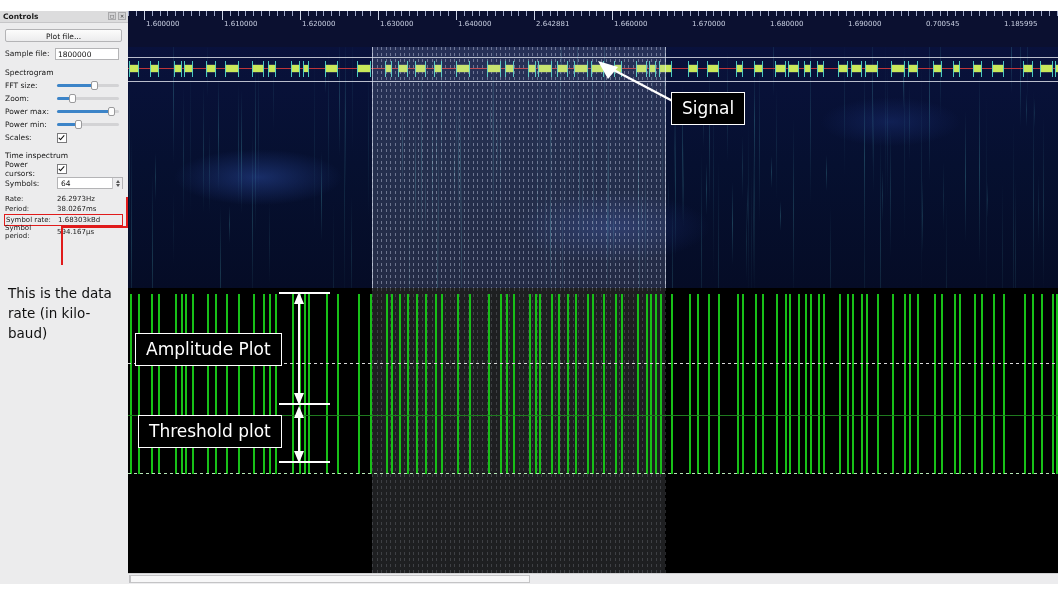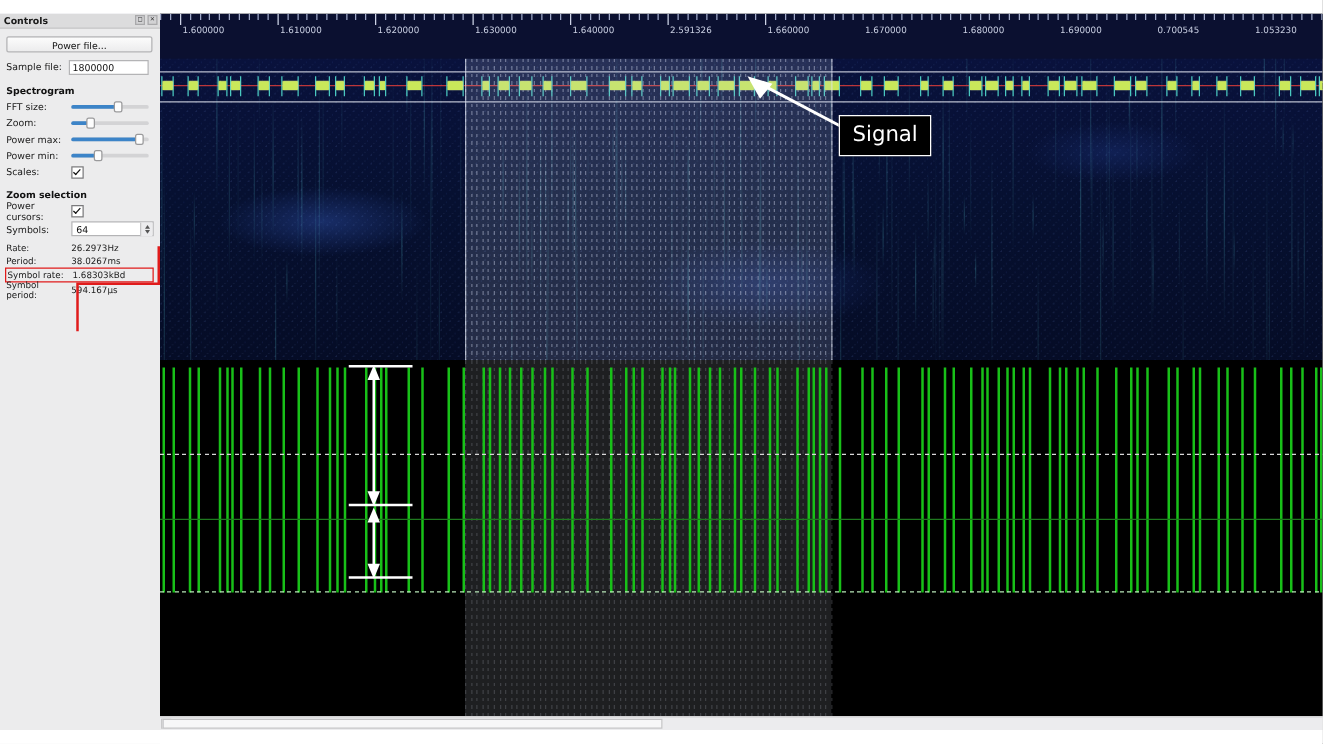--- a/index.html
+++ b/index.html
@@ -19,21 +19,21 @@
     text-align:center;color:#333;box-sizing:border-box;}
   .dockbody{position:relative;padding:4px 5px 0 5px;}
 
   .btn{display:block;width:117px;height:13px;background:linear-gradient(#fcfcfc,#ececed);
     border:1px solid #b4b4b6;border-radius:2px;font-size:7.5px;color:#111;text-align:center;
     line-height:12px;box-sizing:border-box;margin:2px 0 5px 0;font-family:inherit;}
   .row{display:flex;align-items:center;height:13px;margin-bottom:3px;}
   .lbl{font-size:7.5px;color:#1a1a1a;}
   .field{background:#fff;border:1px solid #b4b4b6;height:12px;font-size:7.5px;color:#111;
     padding:0 2px;line-height:11px;box-sizing:border-box;}
-  .sechdr{font-size:7.5px;font-weight:bold;color:#111;margin:8px 0 3px 0;}
+  .sechdr{font-size:7.5px;font-weight:normal;color:#111;margin:8px 0 3px 0;}
 
   .srow{display:flex;align-items:center;height:11px;margin-bottom:2px;}
   .srow .lbl{width:52px;flex:0 0 52px;}
   .slider{position:relative;width:62px;height:9px;flex:0 0 62px;}
   .strack{position:absolute;left:0;top:3px;width:62px;height:3px;background:#d3d3d5;border-radius:2px;}
   .sfill{position:absolute;left:0;top:3px;height:3px;background:#3c84c8;border-radius:2px;}
   .sknob{position:absolute;top:0;width:7px;height:9px;background:#fdfdfd;border:1px solid #9a9a9c;
     border-radius:2px;box-sizing:border-box;}
   .chk{width:8px;height:8px;border:1px solid #7a7a7c;background:#fff;position:relative;}
   .chk:after{content:"";position:absolute;left:2px;top:0px;width:2px;height:5px;border:solid #111;
@@ -127,21 +127,21 @@
   <div class="dock">
     <div class="dockhdr">
       <span class="t">Controls</span>
       <div class="dockbtns">
         <div class="dockbtn">◻</div>
         <div class="dockbtn">✕</div>
       </div>
     </div>
 
     <div class="dockbody">
-      <button class="btn">Power file...</button>
+      <button class="btn">Plot file...</button>
 
       <div class="row">
         <span class="lbl" style="width:50px">Sample file:</span>
         <span class="field" style="width:64px">1800000</span>
       </div>
 
       <div class="sechdr">Spectrogram</div>
 
       <div class="srow">
         <span class="lbl">FFT size:</span>
@@ -177,21 +177,21 @@
           <div class="sfill" id="f-pmin" style="width: 20.46px;"></div>
           <div class="sknob" id="k-pmin" style="left: 18.15px;"></div>
         </div>
       </div>
 
       <div class="srow">
         <span class="lbl">Scales:</span>
         <span class="chk"></span>
       </div>
 
-      <div class="sechdr">Zoom selection</div>
+      <div class="sechdr">Time inspectrum</div>
 
       <div class="srow">
         <span class="lbl">Power cursors:</span>
         <span class="chk"></span>
       </div>
 
       <div class="srow" style="height:14px;margin-bottom:4px">
         <span class="lbl">Symbols:</span>
         <div class="spin">
           <span class="v">64</span>
@@ -210,20 +210,21 @@
       <div class="vrow hl">
         <span class="k">Symbol rate:</span>
         <span class="v">1.68303kBd</span>
       </div>
       <div class="vrow" style="margin-top:1px">
         <span class="k">Symbol period:</span>
         <span class="v">594.167µs</span>
       </div>
     </div>
 
+    <div class="note">This is the data rate (in kilo-baud)</div>
   </div>
 
   <svg class="elbow" width="135" height="270" style="left:0;top:0">
     <polyline points="127,197 127,227 62,227 62,265" fill="none" stroke="#e01b1b" stroke-width="2"></polyline>
   </svg>
 
   <div class="main">
 
     <div class="spectro">
       <div class="specbg"></div>
@@ -894,27 +895,27 @@
           <div class="tick min" style="left:913.0px"></div>
           <div class="tick min" style="left:920.8px"></div>
           <div class="tick min" style="left:928.6px"></div>
         </div>
       <div id="rlabels">
           <div class="rlbl" style="left:16px">1.600000</div>
           <div class="rlbl" style="left:94px">1.610000</div>
           <div class="rlbl" style="left:172px">1.620000</div>
           <div class="rlbl" style="left:250px">1.630000</div>
           <div class="rlbl" style="left:328px">1.640000</div>
-          <div class="rlbl" style="left:406px">2.591326</div>
+          <div class="rlbl" style="left:406px">2.642881</div>
           <div class="rlbl" style="left:484px">1.660000</div>
           <div class="rlbl" style="left:562px">1.670000</div>
           <div class="rlbl" style="left:640px">1.680000</div>
           <div class="rlbl" style="left:718px">1.690000</div>
           <div class="rlbl" style="left:796px">0.700545</div>
-          <div class="rlbl" style="left:874px">1.053230</div>
+          <div class="rlbl" style="left:874px">1.185995</div>
         </div>
     </div>
   </div>
 
   <svg class="dimsvg" width="60" height="185" style="left:278px;top:288px">
     <line x1="1" y1="5" x2="52" y2="5" stroke="#ffffff" stroke-width="2"></line>
     <line x1="1" y1="116" x2="52" y2="116" stroke="#ffffff" stroke-width="2"></line>
     <line x1="21" y1="8" x2="21" y2="113" stroke="#ffffff" stroke-width="2"></line>
     <polygon points="21,4 16,16 26,16" fill="#ffffff"></polygon>
     <polygon points="21,117 16,105 26,105" fill="#ffffff"></polygon>
@@ -923,20 +924,22 @@
     <polygon points="21,118 16,130 26,130" fill="#ffffff"></polygon>
     <polygon points="21,175 16,163 26,163" fill="#ffffff"></polygon>
   </svg>
 
   <svg class="arrowsvg" width="120" height="60" style="left:590px;top:55px">
     <line x1="94" y1="52" x2="18" y2="12" stroke="#ffffff" stroke-width="2.4"></line>
     <polygon points="8,6 28,12 18,24" fill="#ffffff"></polygon>
   </svg>
 
   <div class="cbox" id="co1" style="left: 671px; top: 92px;">Signal</div>
+  <div class="cbox" id="co2" style="left: 135px; top: 333px;">Amplitude Plot</div>
+  <div class="cbox" id="co3" style="left: 138px; top: 415px;">Threshold plot</div>
 
   <div class="corner"></div>
   <div class="hsb">
     <div class="endb"></div>
     <div class="thumb" id="sbthumb" style="left: 2px; width: 400px;"></div>
   </div>
   <div class="botfill"></div>
 </div>
 
 </body></html>

